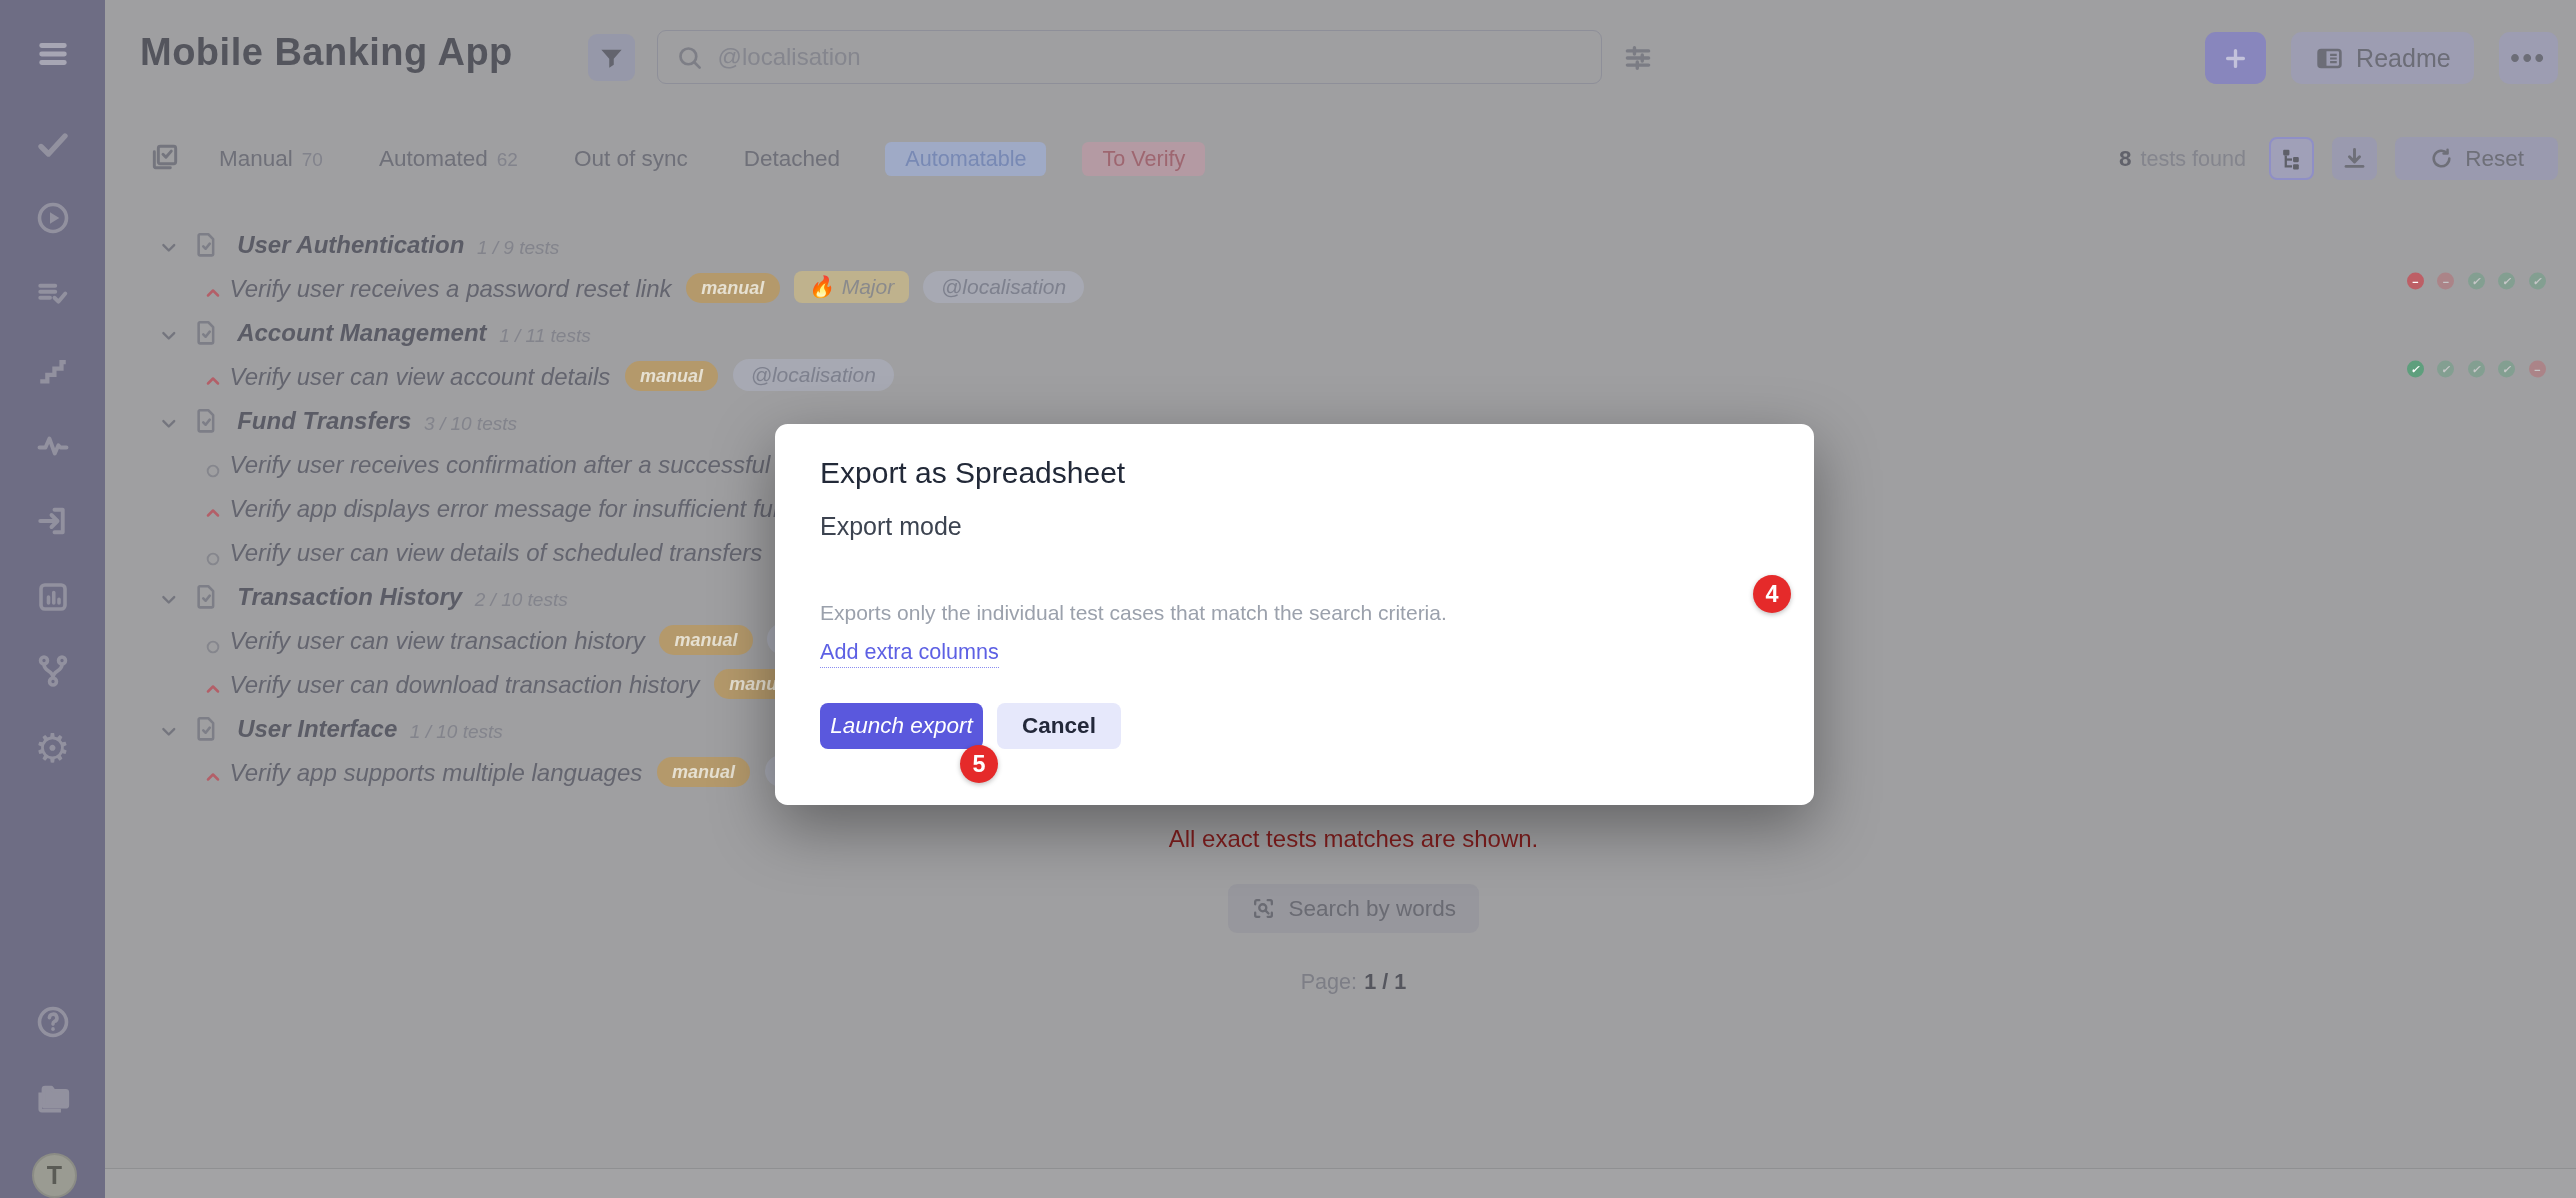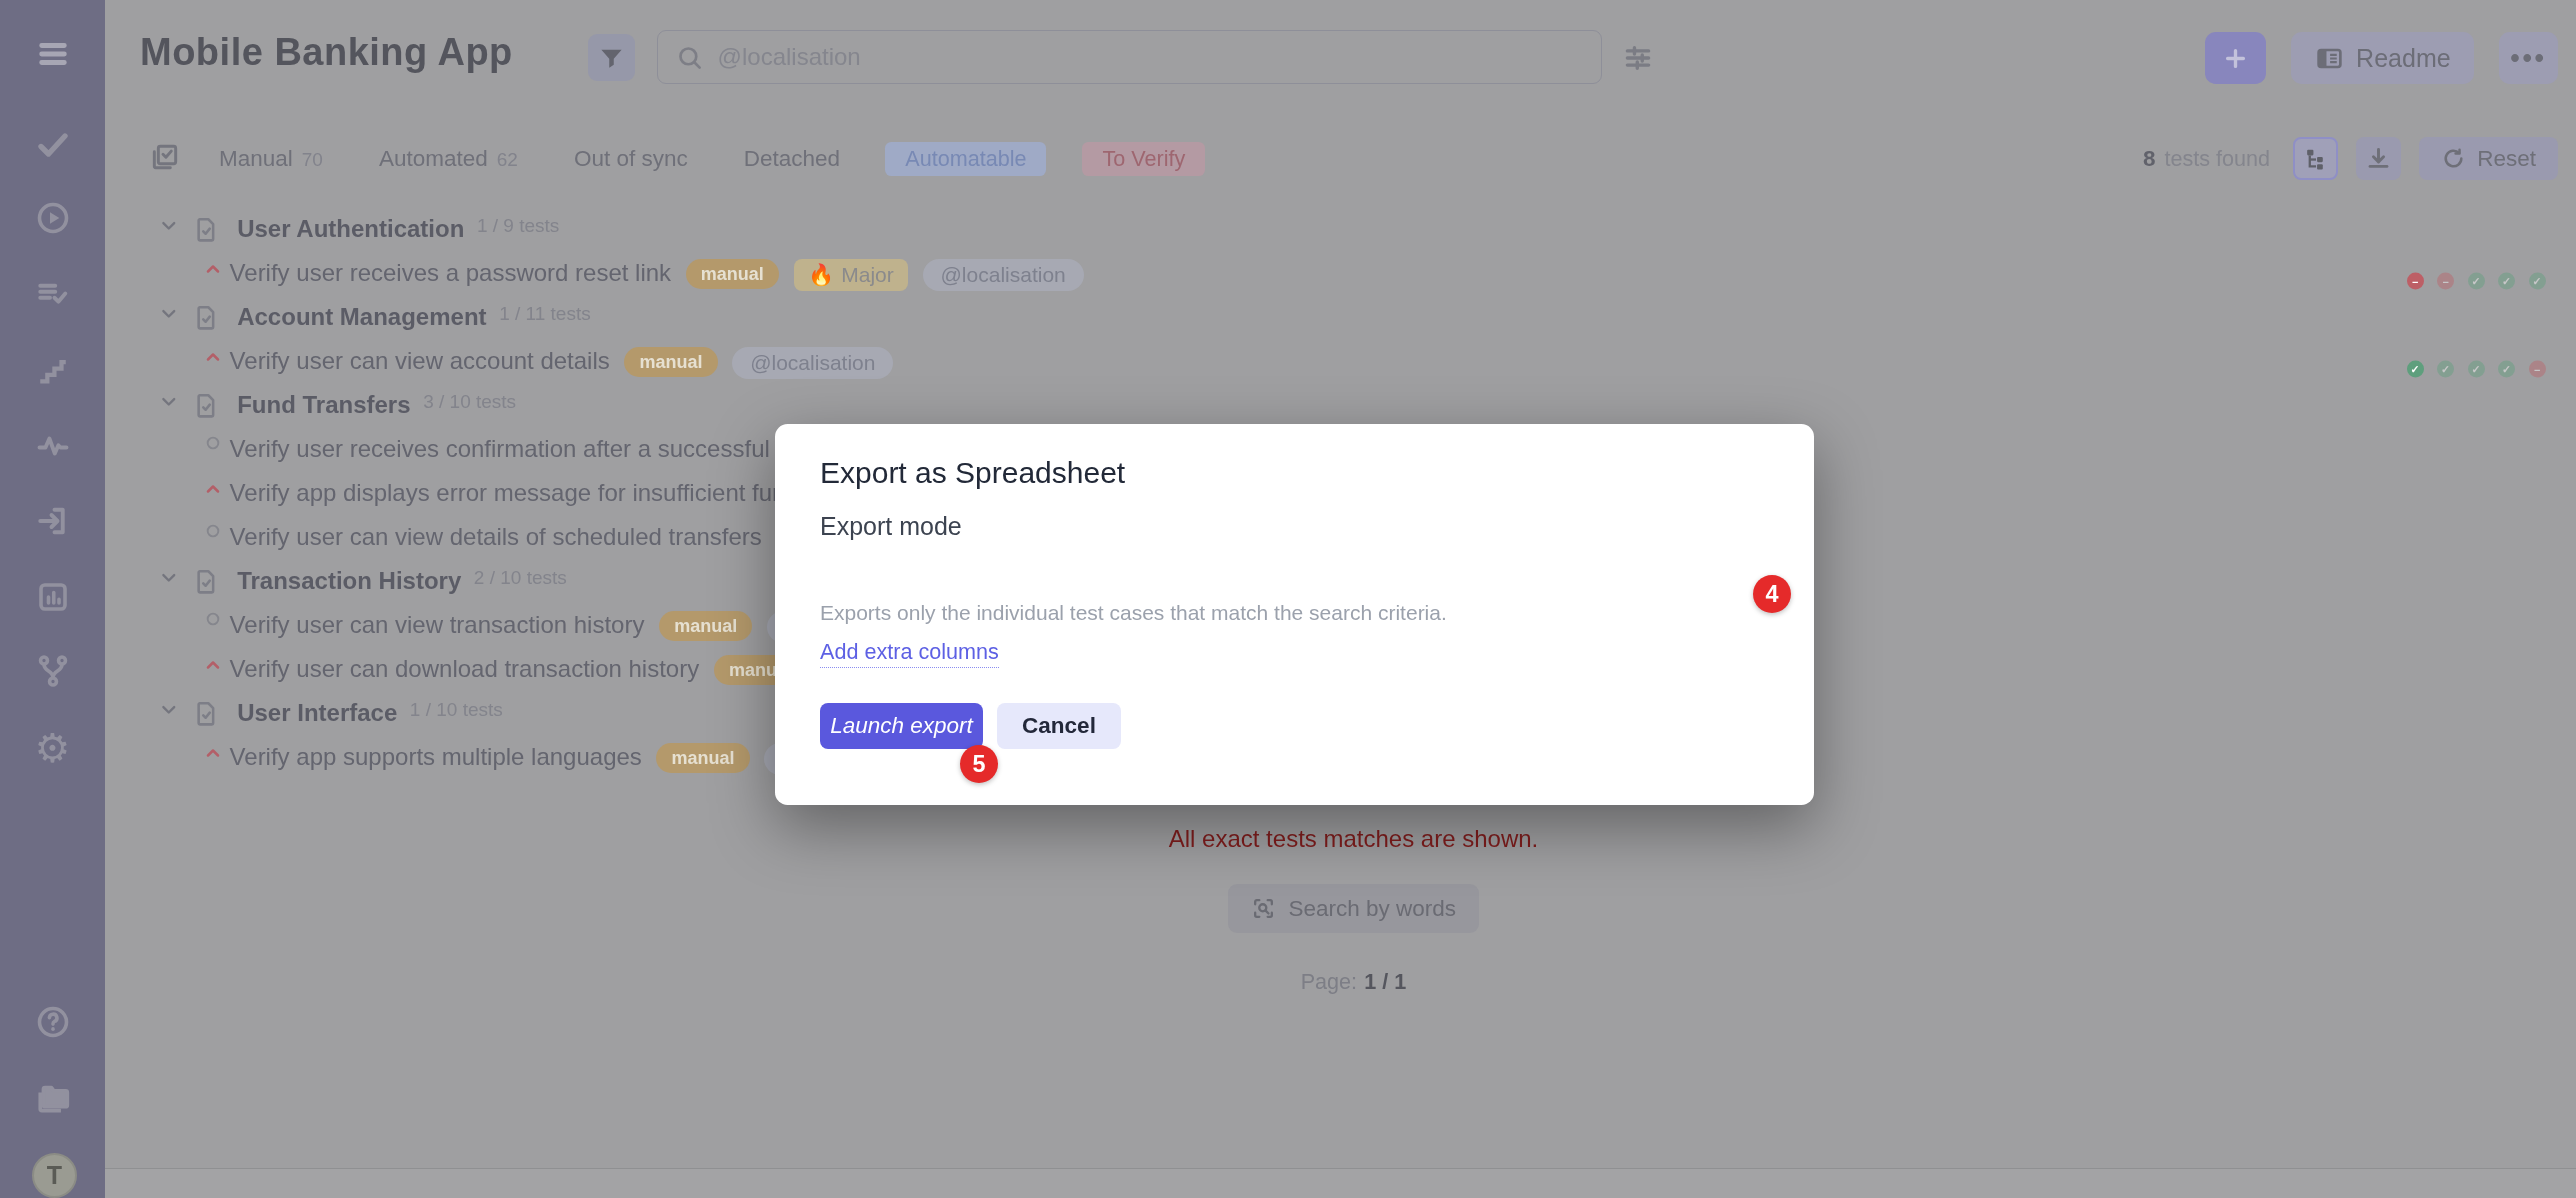--- a/index.html
+++ b/index.html
@@ -32,25 +32,25 @@
   .f-count{font-size:19px;color:#82838c;}
   .chip{height:34px;display:flex;align-items:center;padding:0 20px;border-radius:6.3px;font-size:21.6px;cursor:pointer;}
   .chip.blue{background:#9faac6;color:#7889b4;margin-left:-10.8px;}
   .chip.red{background:#b49aa3;color:#9e6670;margin-left:-20px;}
   .fr-right{margin-left:auto;display:flex;align-items:center;gap:18px;}
   .found{display:flex;align-items:baseline;gap:9px;margin-right:5.4px;}
   .found b{font-size:22.5px;color:#61626b;}
   .found span{font-size:21.6px;color:#84858d;}
   .sq-btn{width:45px;height:43px;border-radius:8px;background:#9a9aaf;display:flex;align-items:center;justify-content:center;color:#6e6f78;cursor:pointer;}
   .sq-btn.sel{background:#a0a0b8;border:2.7px solid #8f8fc6;box-sizing:border-box;color:#5f6069;}
-  .reset-btn{height:43px;padding:0 22px;border-radius:8px;background:#9a9aaf;display:flex;align-items:center;gap:10.8px;color:#6e6f78;font-size:22.5px;cursor:pointer;}
+  .reset-btn{height:43px;padding:0 34px;border-radius:8px;background:#9a9aaf;display:flex;align-items:center;gap:10.8px;color:#6e6f78;font-size:22.5px;cursor:pointer;}
 
   
   .tree{position:absolute;left:158px;top:215px;right:16px;}
-  .row{position:relative;height:44px;display:flex;align-items:flex-start;}
+  .row{position:relative;height:44px;display:flex;align-items:flex-end;font-style:italic;}
   .row .chev{color:#74757e;margin-right:12.6px;cursor:pointer;display:flex;}
   .row .fileic{color:#7d7e87;margin-right:16px;display:flex;}
   .gname{font-size:24px;font-weight:600;color:#5b5c66;cursor:pointer;}
   .gcount{font-size:19px;color:#83848c;margin-left:12.6px;}
   .row.test{padding-left:41px;}
   .mk{width:27px;display:flex;justify-content:center;margin-right:3.6px;}
   .tname{font-size:24px;color:#64656f;cursor:pointer;}
   .badge{margin-left:14.4px;display:inline-flex;align-items:center;white-space:nowrap;}
   .b-manual{height:30px;padding:0 15.3px;border-radius:15.3px;background:#b4996b;color:#e6e0d1;font-size:18px;font-weight:bold;}
   .b-major{height:32px;padding:0 14.4px;border-radius:8px;background:#bfb28d;color:#8a8a8c;font-size:21px;gap:7.2px;}

